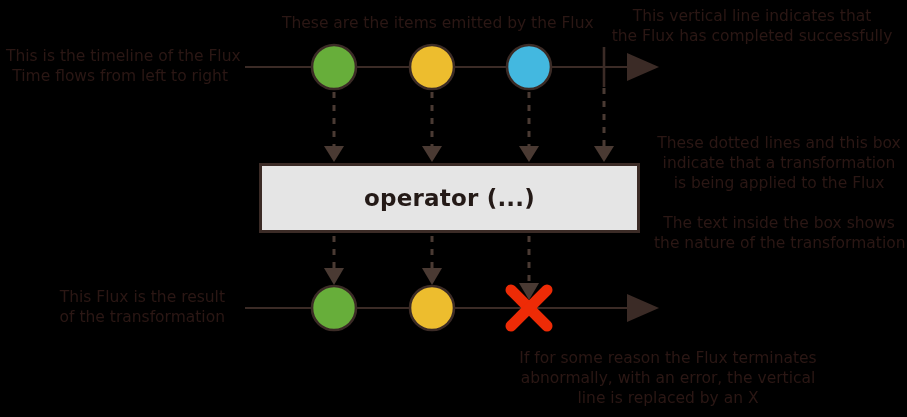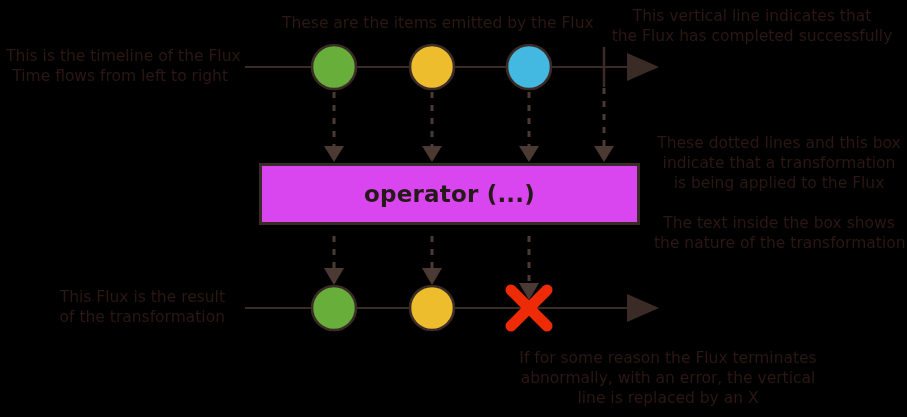--- a/index.html
+++ b/index.html
@@ -34,22 +34,22 @@
     top: 0;
     width: 907px;
     height: 417px;
   }
 
   .op-box {
     position: absolute;
     left: 259px;
     top: 163px;
     width: 381px;
-    height: 62px;
-    background: #d946ef;
+    height: 70px;
+    background: #e5e5e5;
     border: 3px solid #3b2b26;
     box-sizing: border-box;
     display: flex;
     align-items: center;
     justify-content: center;
   }
   .op-label {
     font-size: 23px;
     font-weight: bold;
     color: #241a17;

